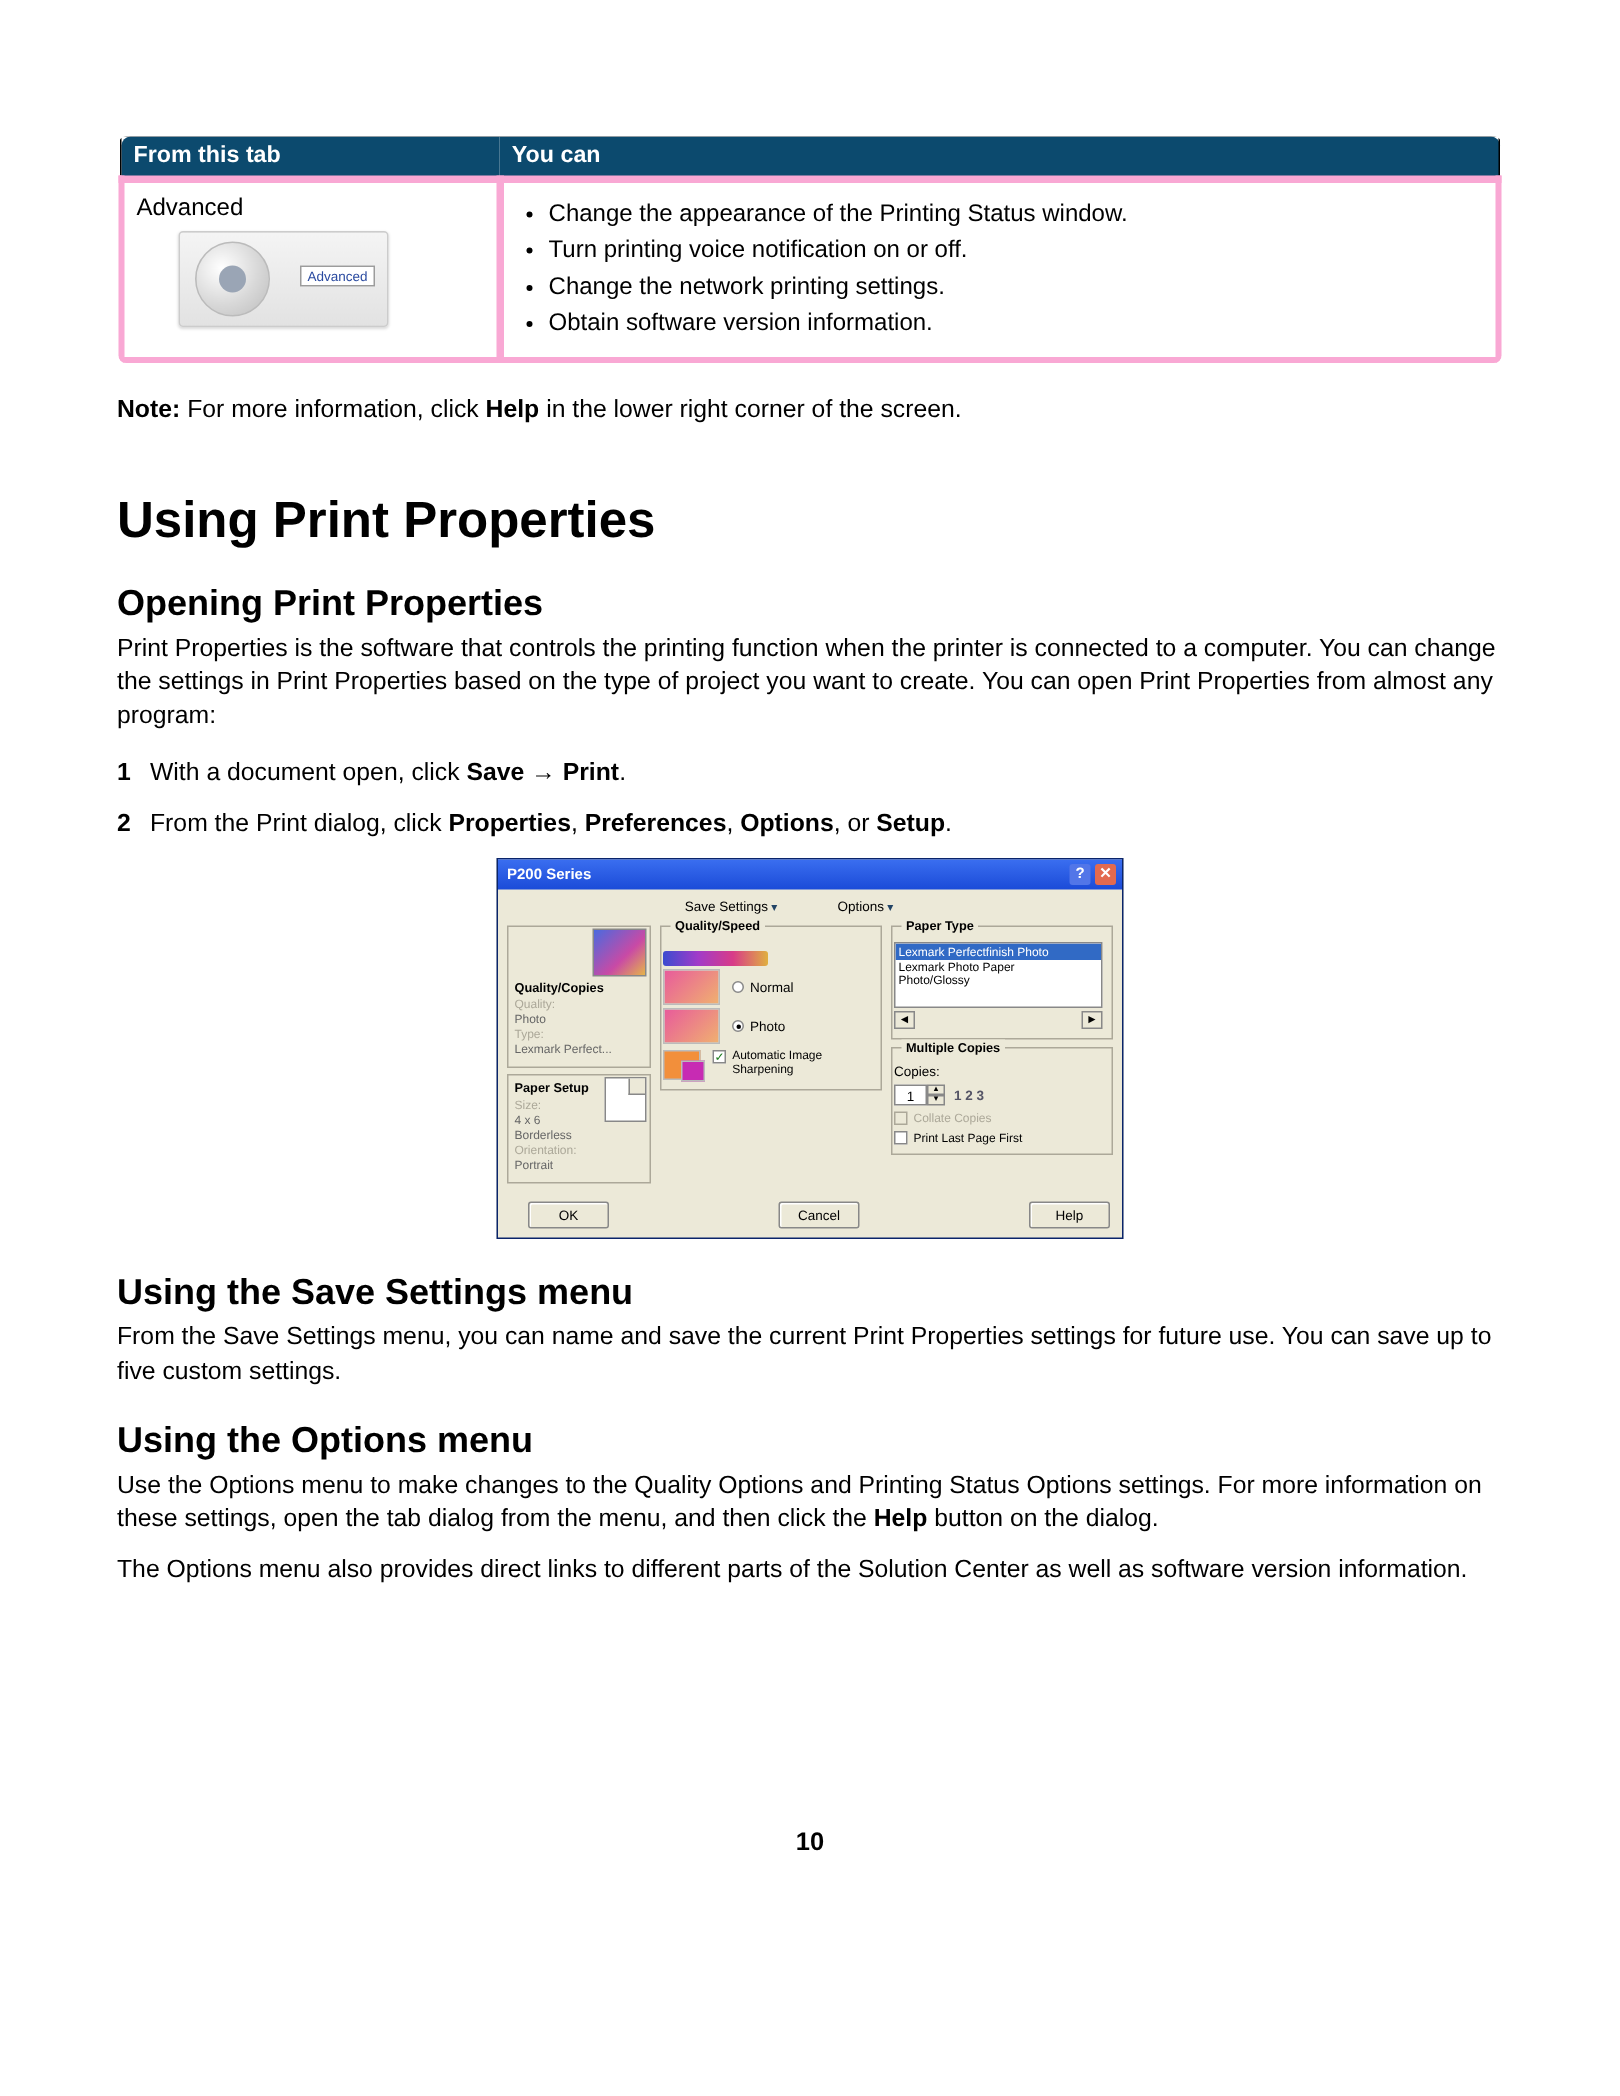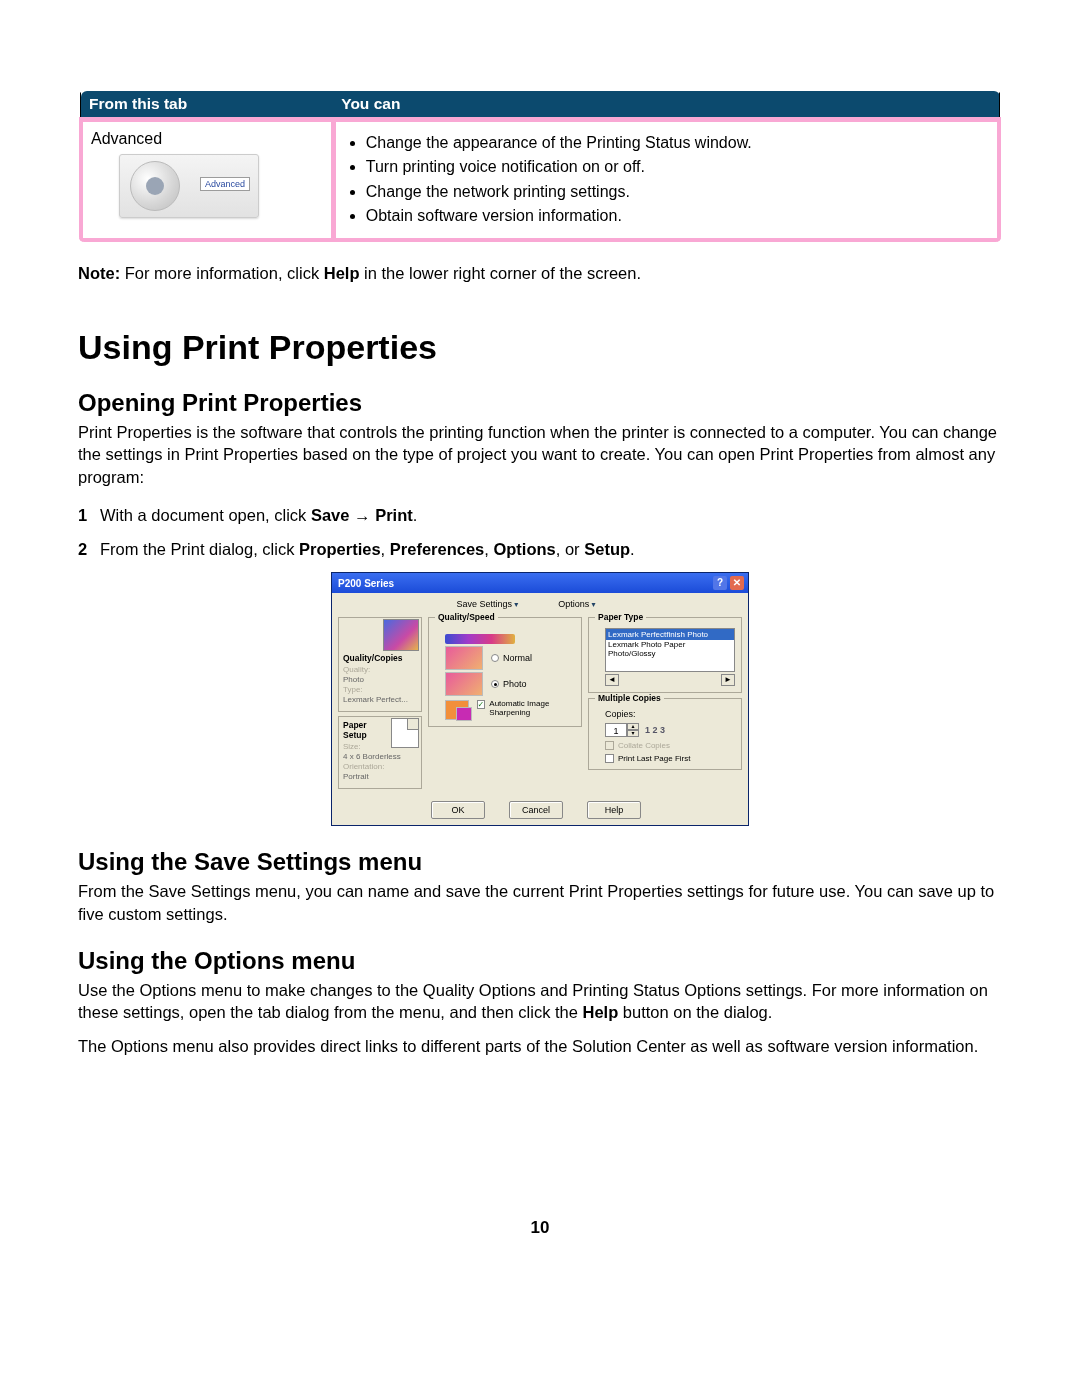--- a/index.html
+++ b/index.html
@@ -32,31 +32,31 @@
 
 .dlg { width: 418px; border:1px solid #0a246a; font-family: Tahoma, Arial, sans-serif; font-size: 9px; color:#000; background:#ece9d8; position:relative; }
 .dlg .titlebar { height:20px; background: linear-gradient(180deg,#3a6ef0 0%, #1b4bd8 100%); color:#fff; display:flex; align-items:center; padding:0 4px 0 6px; font-size:10px; font-weight:bold; justify-content: space-between; }
 .dlg .titlebar .ticons { display:flex; gap:3px; }
 .dlg .titlebar .ticon { width:14px; height:14px; background:#e36a4f; color:#fff; font-size:10px; line-height:14px; text-align:center; border-radius:2px; }
 .dlg .titlebar .ticon.h { background:#5276e8; }
 .dlg .toolbar { height:22px; display:flex; justify-content:center; align-items:center; gap:40px; padding-right:28px; font-size:9px; color:#000; }
 .dlg .toolbar .dd { color:#000; }
 .dlg .toolbar .dd::after { content:" ▾"; color:#246; font-size:8px; }
 .dlg .body { display:flex; padding: 2px 6px 4px 6px; gap:6px; }
-.dlg .side { width:84px; }
+.dlg .side { width:96px; }
 .dlg .side .grp { border:1px solid #aca899; margin-bottom:4px; padding:3px 4px 6px 4px; background:#ece9d8; }
 .dlg .side .grp .gt { font-weight:bold; font-size:8.5px; margin-bottom:2px; }
 .dlg .side .lnk { color:#666; font-size:8px; display:block; line-height:1.25; }
 .dlg .side .lnk.dis { color:#aca899; }
 .dlg .side .grp .thumbico { float:right; width:36px; height:32px; background: linear-gradient(135deg,#4a6adf 0%, #c94aa5 60%, #e5b44a 100%); margin:-2px -2px 2px 4px; border:1px solid #888; }
 .dlg .side .grp .paperico { float:right; width:28px; height:30px; background:#fff; border:1px solid #888; margin:-2px -2px 2px 4px; position:relative; }
 .dlg .side .grp .paperico::after{content:""; position:absolute; right:0; top:0; width:10px; height:10px; background:#ece9d8; border-left:1px solid #888; border-bottom:1px solid #888;}
 .dlg .main { flex:1; display:flex; gap:6px; }
 .dlg .col { flex:1; }
-.dlg .gbox { border:1px solid #aca899; padding:4px 6px 6px 16px; margin-bottom:5px; position:relative; background:#ece9d8; }
+.dlg .gbox { border:1px solid #aca899; padding:4px 6px 6px 1px; margin-bottom:5px; position:relative; background:#ece9d8; }
 .dlg .gbox .gt { position:absolute; top:-6px; left:6px; background:#ece9d8; padding:0 3px; font-size:8.5px; font-weight:bold; }
 .dlg .qs .band { width:70px; height:10px; background: linear-gradient(90deg,#3b4bd0,#a13bc9,#d83b88,#e0b040); border-radius:2px; margin:6px 0 2px 0; }
 .dlg .qs .row { display:flex; align-items:center; gap:4px; margin:2px 0; }
 .dlg .qs .radio { width:8px; height:8px; border:1px solid #888; border-radius:50%; display:inline-block; background:#fff; }
 .dlg .qs .radio.on { background:#fff; position:relative; }
 .dlg .qs .radio.on::after{content:""; position:absolute; left:1.5px; top:1.5px; width:3px; height:3px; background:#000; border-radius:50%;}
 .dlg .qs .illus { width:38px; height:24px; background: linear-gradient(135deg,#e85b9b,#f0b070); display:inline-block; margin-right:4px; border:1px solid #bbb; }
 .dlg .qs .illus2 { width:28px; height:20px; display:inline-block; background:#f28f3b; border:1px solid #bbb; margin-right:4px; position:relative;}
 .dlg .qs .illus2::after{content:""; position:absolute; right:-4px; bottom:-2px; width:14px; height:12px; background:#c72bb3; border:1px solid #bbb;}
 .dlg .qs .chk { display:flex; align-items:flex-start; gap:4px; margin-top:4px; font-size:8px; line-height:1.1; }
@@ -69,21 +69,21 @@
 .dlg .mc .row2 { display:flex; align-items:center; gap:6px; margin:4px 0;}
 .dlg .mc .spin { display:flex; align-items:center; }
 .dlg .mc .spin .val{ width:22px; height:14px; background:#fff; border:1px solid #888; text-align:center; line-height:14px; }
 .dlg .mc .spin .ud { display:flex; flex-direction:column; }
 .dlg .mc .spin .ud span{ width:12px; height:7px; border:1px solid #888; background:#ece9d8; font-size:6px; text-align:center; line-height:5px;}
 .dlg .mc .stack { font-size:9px; color:#556; font-weight:bold; }
 .dlg .mc .cbx { display:flex; align-items:center; gap:4px; font-size:8px; color:#aca899; margin-top:4px;}
 .dlg .mc .cbx .box{ width:9px; height:9px; border:1px solid #aca899; background:#ece9d8;}
 .dlg .mc .cbx2 { display:flex; align-items:center; gap:4px; font-size:8px; margin-top:4px;}
 .dlg .mc .cbx2 .box{ width:9px; height:9px; border:1px solid #888; background:#fff;}
-.dlg .btnbar { display:flex; justify-content:center; gap:24px; padding:4px 8px 6px 0;}
+.dlg .btnbar { display:flex; justify-content:space-between; gap:8px; padding:4px 8px 6px 0;margin-left:20px;}
 .dlg .btnbar .b { width:54px; height:18px; border:1px solid #888; background:#ece9d8; font-size:9px; text-align:center; line-height:16px; border-radius:2px; box-shadow: inset 1px 1px 0 #fff;}
 
 .footer { text-align:center; margin-top: 160px; font-size: 17px; }
 .footer .pg { font-weight: bold; margin-top:2px; }
 .clearfix::after{content:""; display:block; clear:both;}
 </style>
 </head>
 <body>
 
 <div class="page">

